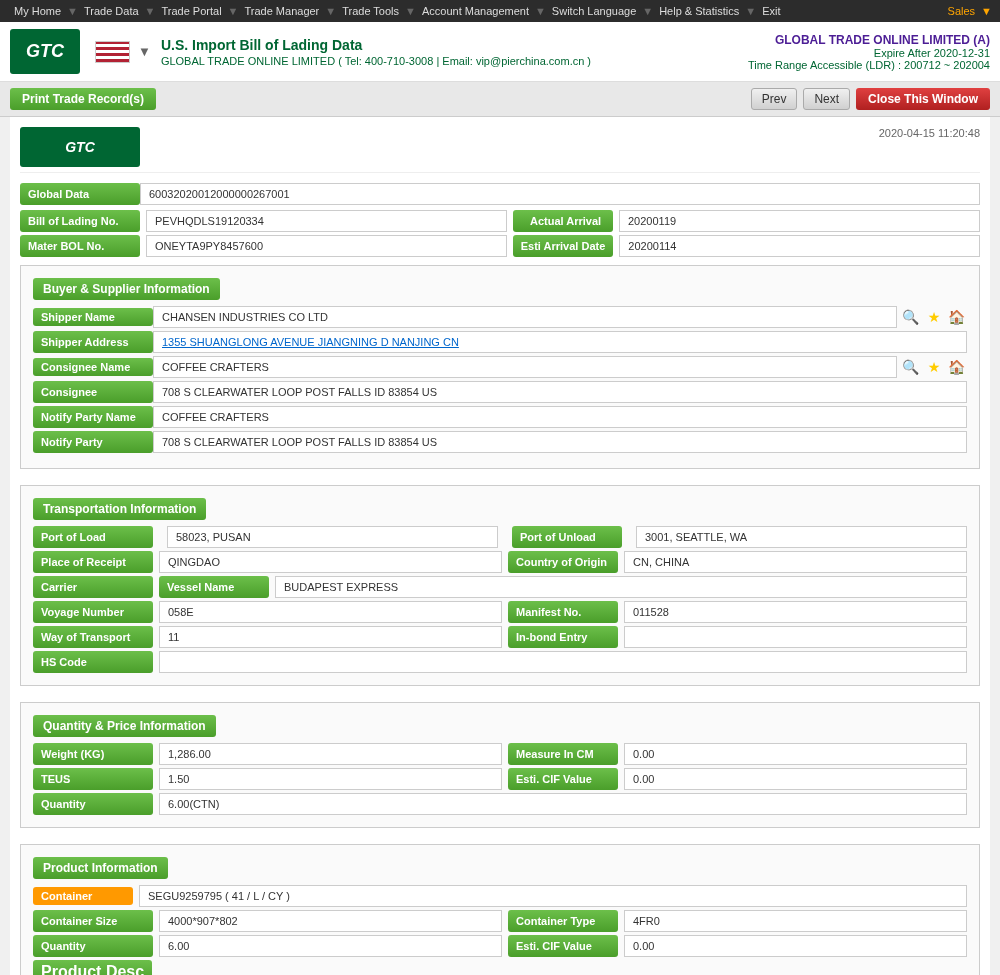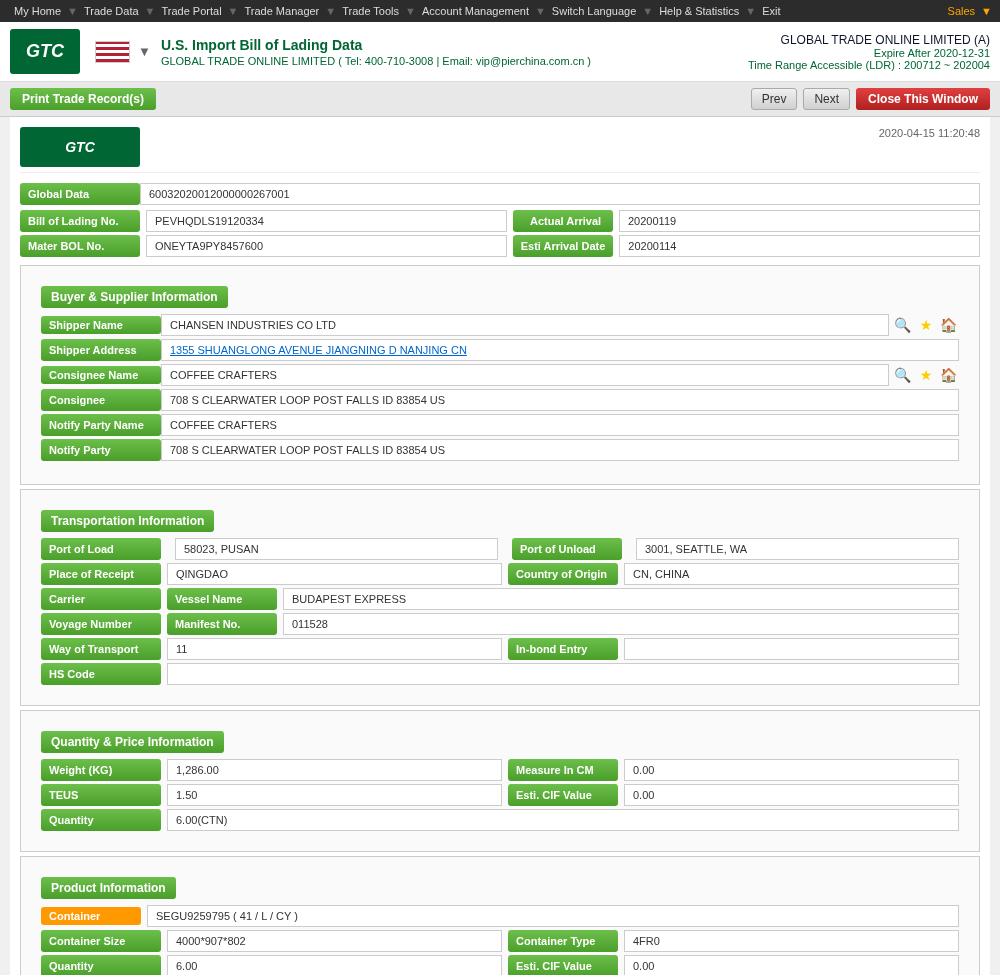--- a/index.html
+++ b/index.html
@@ -13,21 +13,21 @@
 
     
     .header-bar { background: #fff; border-bottom: 1px solid #ddd; display: flex; align-items: center; padding: 6px 10px; height: 60px; }
     .logo-area { display: flex; align-items: center; margin-right: 15px; }
     .logo-box { width: 70px; height: 45px; background: #006633; border-radius: 3px; display: flex; align-items: center; justify-content: center; }
     .logo-text { color: #fff; font-size: 18px; font-weight: bold; font-style: italic; }
     .header-info { flex: 1; }
     .header-title { color: #006633; font-size: 14px; font-weight: bold; }
     .header-subtitle { color: #006633; font-size: 11px; margin-top: 2px; }
     .header-right { text-align: right; color: #006633; font-size: 11px; }
-    .header-right .company { color: #0f172a; font-weight: normal; font-size: 12px; }
+    .header-right .company { color: #4c1d95; font-weight: bold; font-size: 12px; }
 
     
     .print-bar { background: #e8e8e8; border-bottom: 1px solid #ccc; display: flex; align-items: center; justify-content: space-between; padding: 6px 10px; }
     .print-bar-left { display: flex; align-items: center; gap: 6px; }
     .print-bar-right { display: flex; align-items: center; gap: 6px; }
     .btn-green { background: linear-gradient(to bottom, #6cbf4a, #4a9e2a); color: #fff; border: none; padding: 4px 12px; border-radius: 3px; cursor: pointer; font-size: 12px; font-weight: bold; }
     .btn-red { background: linear-gradient(to bottom, #e04040, #b02020); color: #fff; border: none; padding: 4px 12px; border-radius: 3px; cursor: pointer; font-size: 12px; font-weight: bold; }
     .btn-nav { background: linear-gradient(to bottom, #f0f0f0, #d0d0d0); color: #333; border: 1px solid #aaa; padding: 3px 10px; border-radius: 3px; cursor: pointer; font-size: 12px; }
 
     
@@ -40,21 +40,21 @@
 
     
     .field-row { display: flex; align-items: stretch; margin-bottom: 3px; }
     .field-label { background: linear-gradient(to bottom, #6cbf4a, #4a9e2a); color: #fff; padding: 3px 8px; border-radius: 3px; min-width: 120px; font-size: 11px; display: flex; align-items: center; font-weight: bold; white-space: nowrap; }
     .field-value { border: 1px solid #ccc; padding: 3px 8px; flex: 1; font-size: 11px; background: #fff; color: #333; min-height: 22px; display: flex; align-items: center; }
     .field-value.blue { color: #0066cc; text-decoration: underline; }
 
     
     .section-header { background: linear-gradient(to bottom, #6cbf4a, #4a9e2a); color: #fff; padding: 4px 10px; border-radius: 3px; font-weight: bold; font-size: 12px; margin-bottom: 6px; display: inline-block; }
 
-    .section-box { border: 1px solid #ccc; padding: 20px; margin-bottom: 4px; background: #fafafa; }
+    .section-box { border: 1px solid #ccc; padding: 12px; margin-bottom: 16px; background: #fafafa; }
     .icon-group { display: flex; gap: 3px; margin-left: 4px; }
     .icon-btn { width: 20px; height: 20px; display: flex; align-items: center; justify-content: center; cursor: pointer; font-size: 14px; }
 
     
     .container-badge { background: #ff9900; color: #fff; padding: 3px 8px; border-radius: 3px; font-size: 11px; font-weight: bold; display: flex; align-items: center; min-width: 100px; }
 
     
     .marks-btn { background: linear-gradient(to bottom, #6cbf4a, #4a9e2a); color: #fff; padding: 3px 8px; border-radius: 3px; font-size: 16px; font-weight: bold; cursor: pointer; border: none; display: inline-block; }
   </style>
 </head>
@@ -221,20 +221,21 @@
     
     <div style="display:flex;gap:6px;margin-bottom:3px;">
       <div class="field-label" style="min-width:120px;">Carrier</div>
       <div class="field-label" style="min-width:110px;">Vessel Name</div>
       <div class="field-value" style="flex:1;">BUDAPEST EXPRESS</div>
     </div>
 
     
     <div style="display:flex;gap:6px;margin-bottom:3px;">
       <div class="field-label" style="min-width:120px;">Voyage Number</div>
+      <div class="field-value" style="flex:1;">058E</div>
       <div class="field-label" style="min-width:110px;">Manifest No.</div>
       <div class="field-value" style="flex:1;">011528</div>
     </div>
 
     
     <div style="display:flex;gap:6px;margin-bottom:3px;">
       <div class="field-label" style="min-width:120px;">Way of Transport</div>
       <div class="field-value" style="flex:1;">11</div>
       <div class="field-label" style="min-width:110px;">In-bond Entry</div>
       <div class="field-value" style="flex:1;"></div>

